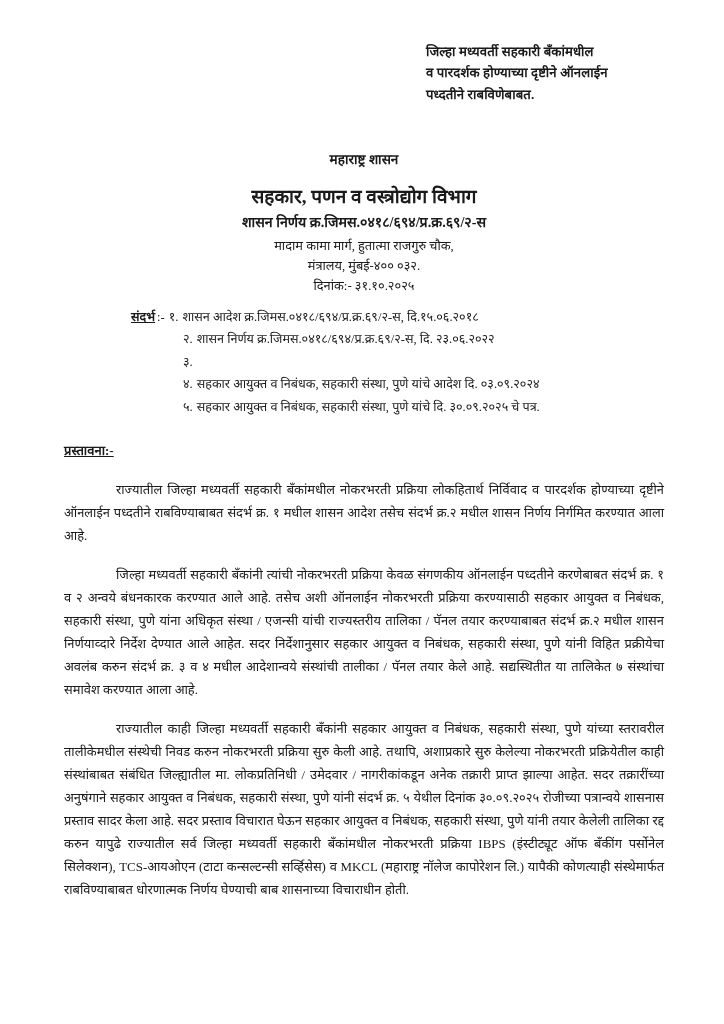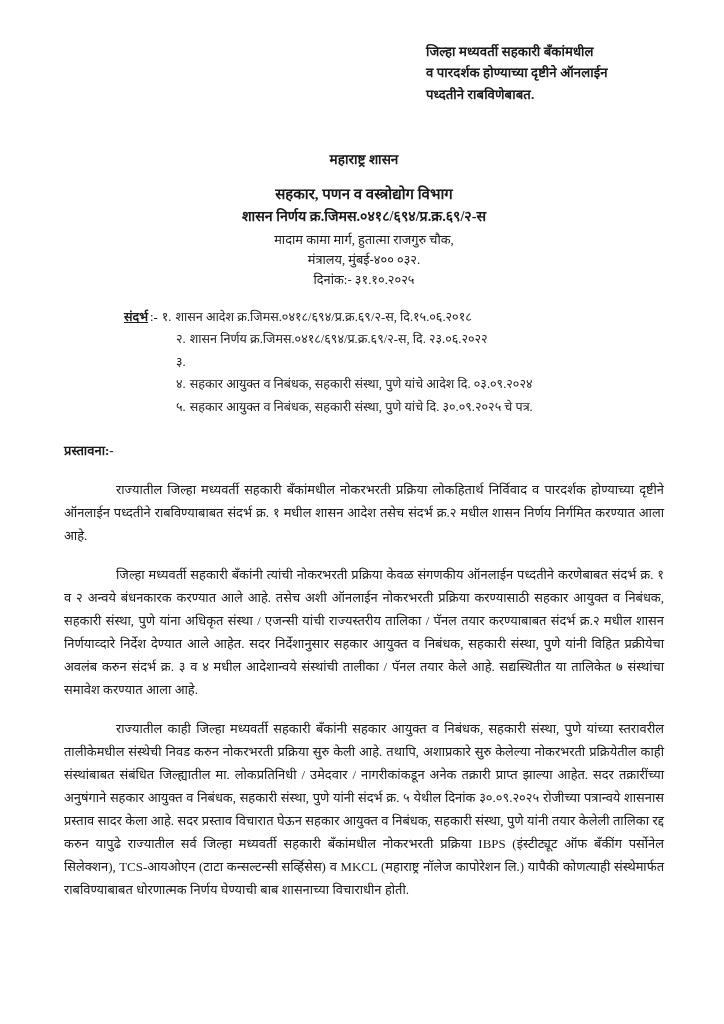--- a/index.html
+++ b/index.html
@@ -45,21 +45,21 @@
     width: 600px;
     text-align: center;
   }
   .hd-govt {
     font-size: 13.6px;
     font-weight: bold;
     line-height: 1.5;
     margin-bottom: 13px;
   }
   .hd-dept {
-    font-size: 15px;
+    font-size: 19px;
     font-weight: bold;
     line-height: 1.52;
   }
   .hd-grno {
     font-size: 14.2px;
     font-weight: bold;
     line-height: 1.52;
     margin-bottom: 2px;
   }
   .hd-addr1, .hd-addr2, .hd-date {
@@ -75,39 +75,41 @@
     top: 309px;
     width: 560px;
     font-size: 12.6px;
     line-height: 1.42;
   }
   .ref-row {
     display: flex;
     align-items: baseline;
     margin-bottom: 4.5px;
     white-space: nowrap;
+    margin-left: 7px;
   }
   .ref-label {
     font-weight: bold;
     text-decoration: underline;
     margin-right: 2px;
     flex: 0 0 auto;
   }
   .ref-label-tail { flex: 0 0 auto; margin-right: 4px; }
   .ref-num { flex: 0 0 auto; margin-right: 4px; }
   .ref-text { flex: 0 1 auto; }
   .ref-row.indented { padding-left: 52px; }
 
   
   .section-title {
     position: absolute;
     left: 62px;
     top: 441px;
     font-size: 13px;
     font-weight: bold;
+    text-decoration: underline;
     text-align: right;
   }
 
   
   .body-block {
     position: absolute;
     left: 62px;
     top: 463px;
     width: 600px;
   }

